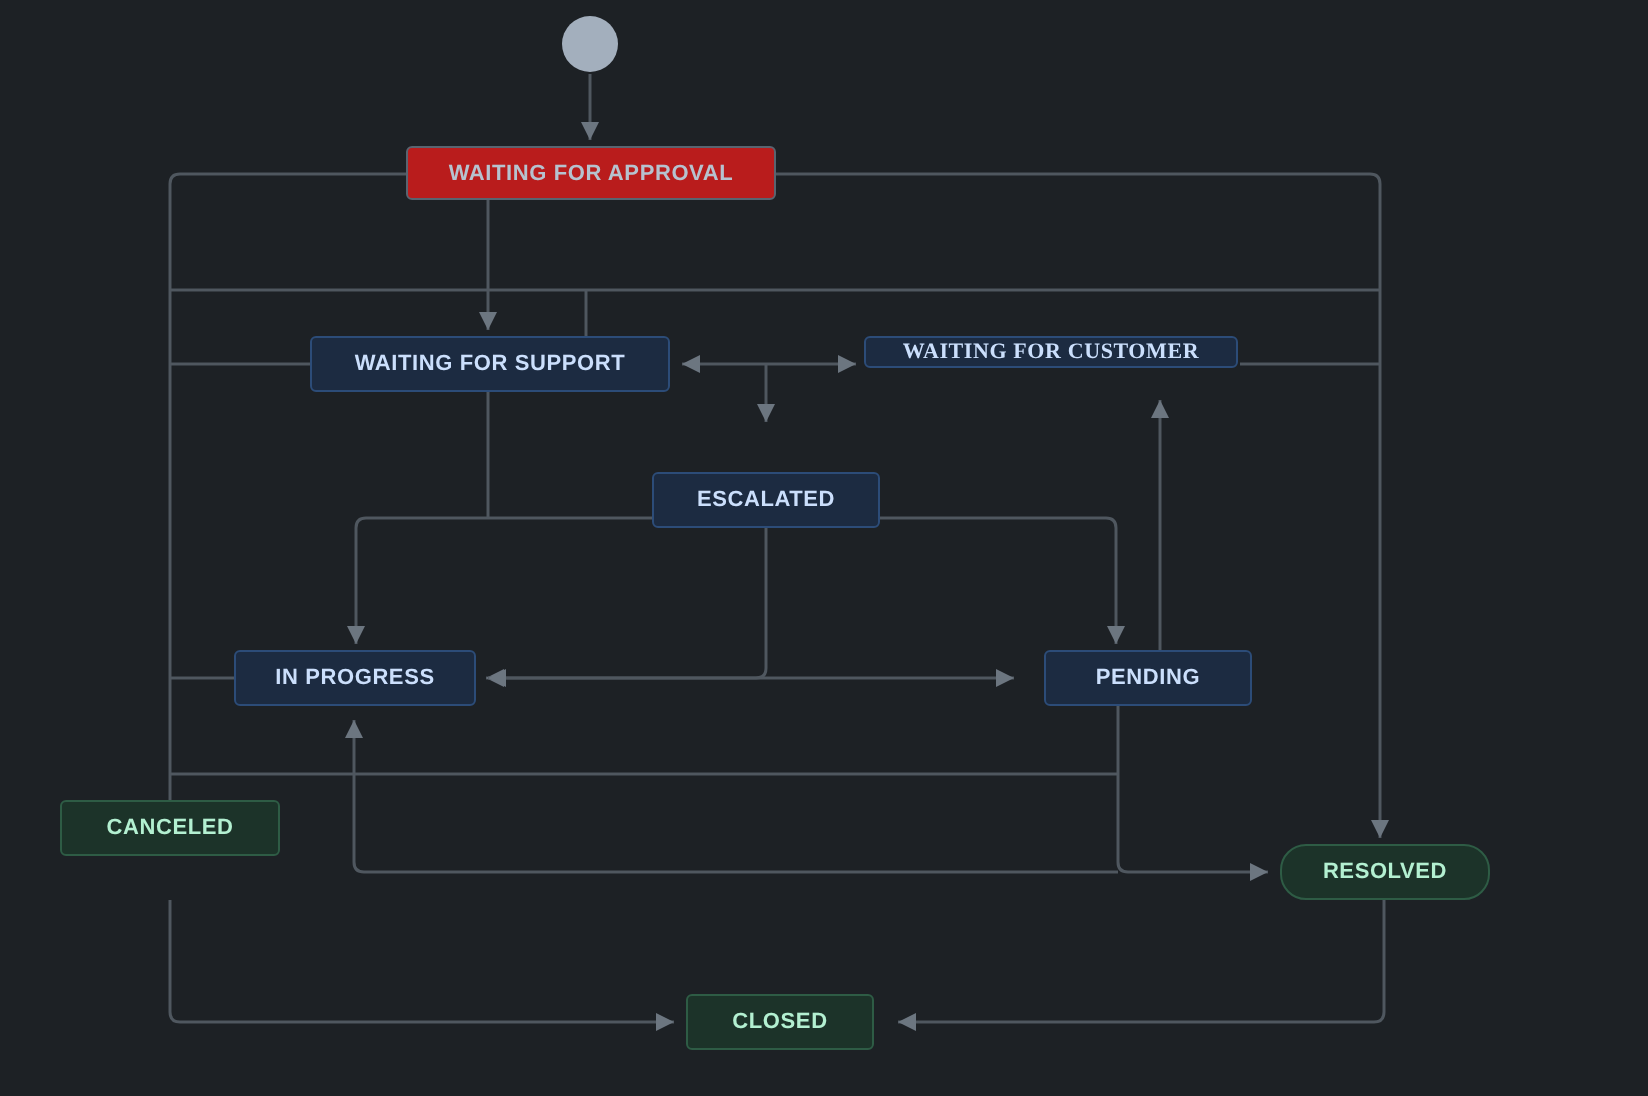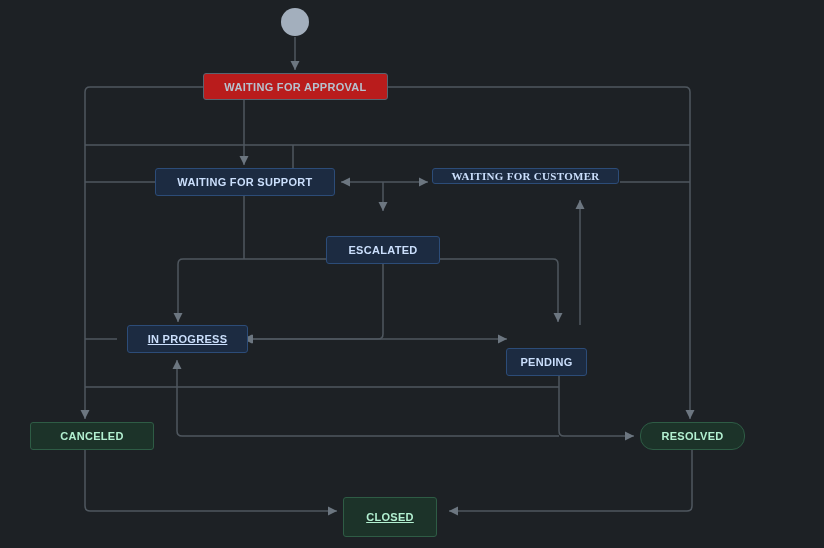--- a/index.html
+++ b/index.html
@@ -77,29 +77,29 @@
       </div>
       <div class="node" style="left: 155px; top: 168px; width: 180px; height: 28px; background: rgb(28, 43, 65); border-color: rgb(44, 76, 120); color: rgb(203, 223, 252); justify-content: center;">
         <span>WAITING FOR SUPPORT</span>
       </div>
       <div class="node" style="left: 432px; top: 168px; width: 187px; height: 16px; background: rgb(28, 43, 65); border-color: rgb(44, 76, 120); color: rgb(203, 223, 252); font-family: Liberation Serif, serif;">
         <span>WAITING FOR CUSTOMER</span>
       </div>
       <div class="node" style="left: 326px; top: 213px; width: 114px; height: 28px; background: rgb(28, 43, 65); border-color: rgb(44, 76, 120); color: rgb(203, 223, 252); margin-top: 23px;">
         <span>ESCALATED</span>
       </div>
-      <div class="node" style="left: 127px; top: 325px; width: 121px; height: 28px; background: rgb(28, 43, 65); border-color: rgb(44, 76, 120); color: rgb(203, 223, 252); text-decoration: underline;">
+      <div class="node" style="left: 117px; top: 325px; width: 121px; height: 28px; background: rgb(28, 43, 65); border-color: rgb(44, 76, 120); color: rgb(203, 223, 252);">
         <span>IN PROGRESS</span>
       </div>
-      <div class="node" style="left: 506px; top: 325px; width: 81px; height: 28px; background: rgb(28, 43, 65); border-color: rgb(44, 76, 120); color: rgb(203, 223, 252); margin-top: 23px;">
+      <div class="node" style="left: 522px; top: 325px; width: 104px; height: 28px; background: rgb(28, 43, 65); border-color: rgb(44, 76, 120); color: rgb(203, 223, 252);">
         <span>PENDING</span>
       </div>
-      <div class="node" style="left: 30px; top: 422px; width: 124px; height: 28px; background: rgb(28, 51, 41); border-color: rgb(46, 92, 69); color: rgb(179, 240, 209);">
+      <div class="node" style="left: 30px; top: 400px; width: 110px; height: 28px; background: rgb(28, 51, 41); border-color: rgb(46, 92, 69); color: rgb(179, 240, 209);">
         <span>CANCELED</span>
       </div>
       <div class="node" style="left: 640px; top: 422px; width: 105px; height: 28px; background: rgb(28, 51, 41); border-color: rgb(46, 92, 69); color: rgb(179, 240, 209); border-radius: 13px;">
         <span>RESOLVED</span>
       </div>
-      <div class="node" style="left: 343px; top: 497px; width: 94px; height: 40px; background: rgb(28, 51, 41); border-color: rgb(46, 92, 69); color: rgb(179, 240, 209); text-decoration: underline;">
+      <div class="node" style="left: 343px; top: 497px; width: 94px; height: 28px; background: rgb(28, 51, 41); border-color: rgb(46, 92, 69); color: rgb(179, 240, 209);">
         <span>CLOSED</span>
       </div>
     </div>
 </div>
 
 </body></html>

